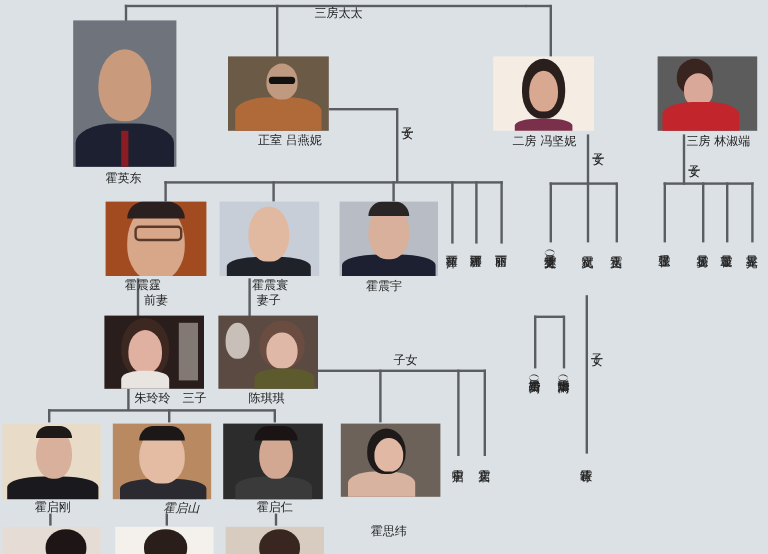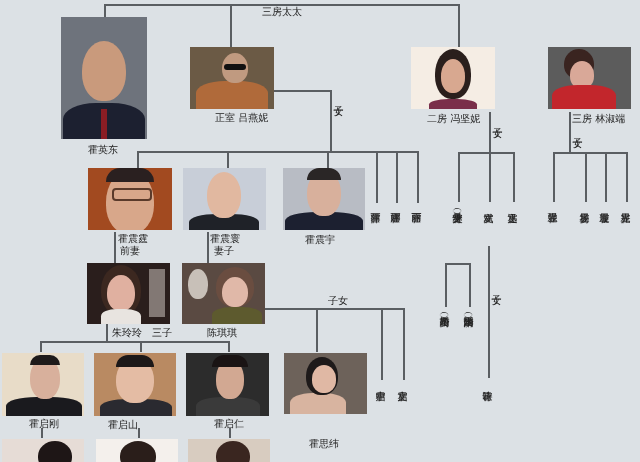--- a/index.html
+++ b/index.html
@@ -117,21 +117,21 @@
   <div class="body" style="left:4px; top:38px; width:64px; height:26px; background:#c2262c;"></div>
 </div>
 <div class="lbl" style="left:572px; top:113px;">三房  林淑端</div>
 <div class="vlbl" style="left:572px; top:130px;">子女</div>
 
 <div class="photo" style="left:88px; top:168px; width:84px; height:62px; background:#a24a20;">
   <div class="face" style="left:18px; top:2px; width:48px; height:64px; background:#d8a78a;"></div>
   <div style="position:absolute; left:18px; top:0px; width:48px; height:14px; background:#2a2020; border-radius:20px 20px 0 0;"></div>
   <div style="position:absolute; left:24px; top:20px; width:36px; height:9px; border:2px solid #5a3a2a; border-radius:4px;"></div>
 </div>
-<div class="lbl" style="left:118px; top:233px;">霍震霆</div>
+<div class="lbl" style="left:104px; top:233px;">霍震霆</div>
 <div class="lbl" style="left:120px; top:245px;">前妻</div>
 
 <div class="photo" style="left:183px; top:168px; width:83px; height:62px; background:#c8ced8;">
   <div class="body" style="left:6px; top:46px; width:70px; height:20px; background:#1f2228;"></div>
   <div class="face" style="left:24px; top:4px; width:34px; height:46px; background:#e1b8a0;"></div>
 </div>
 <div class="lbl" style="left:210px; top:233px;">霍震寰</div>
 <div class="lbl" style="left:214px; top:245px;">妻子</div>
 
 <div class="photo" style="left:283px; top:168px; width:82px; height:62px; background:#b8bcc4;">
@@ -182,21 +182,21 @@
   <div class="face" style="left:28px; top:4px; width:30px; height:42px; background:#d8b09c;"></div>
   <div style="position:absolute; left:28px; top:2px; width:30px; height:10px; background:#1e1a1a; border-radius:14px 14px 0 0;"></div>
 </div>
 <div class="lbl" style="left:29px; top:418px;">霍启刚</div>
 
 <div class="photo" style="left:94px; top:353px; width:82px; height:63px; background:#b98a62;">
   <div class="body" style="left:6px; top:46px; width:72px; height:20px; background:#2a2a30;"></div>
   <div class="face" style="left:22px; top:4px; width:38px; height:46px; background:#e4bca4;"></div>
   <div style="position:absolute; left:22px; top:2px; width:38px; height:12px; background:#1c1818; border-radius:18px 18px 0 0;"></div>
 </div>
-<div class="lbl" style="left:108px; top:419px;">霍启山</div>
+<div class="lbl" style="left:136px; top:419px;font-style:italic;">霍启山</div>
 
 <div class="photo" style="left:186px; top:353px; width:83px; height:63px; background:#2c2c2c;">
   <div class="body" style="left:10px; top:44px; width:64px; height:22px; background:#3a3a3a;"></div>
   <div class="face" style="left:30px; top:6px; width:28px; height:40px; background:#d2a892;"></div>
   <div style="position:absolute; left:26px; top:2px; width:36px; height:12px; background:#1a1414; border-radius:18px 18px 0 0;"></div>
 </div>
 <div class="lbl" style="left:214px; top:418px;">霍启仁</div>
 
 <div class="photo" style="left:284px; top:353px; width:83px; height:61px; background:#6d625a;">
   <div class="body" style="left:6px; top:40px; width:56px; height:24px; background:#d8b4a0;"></div>

